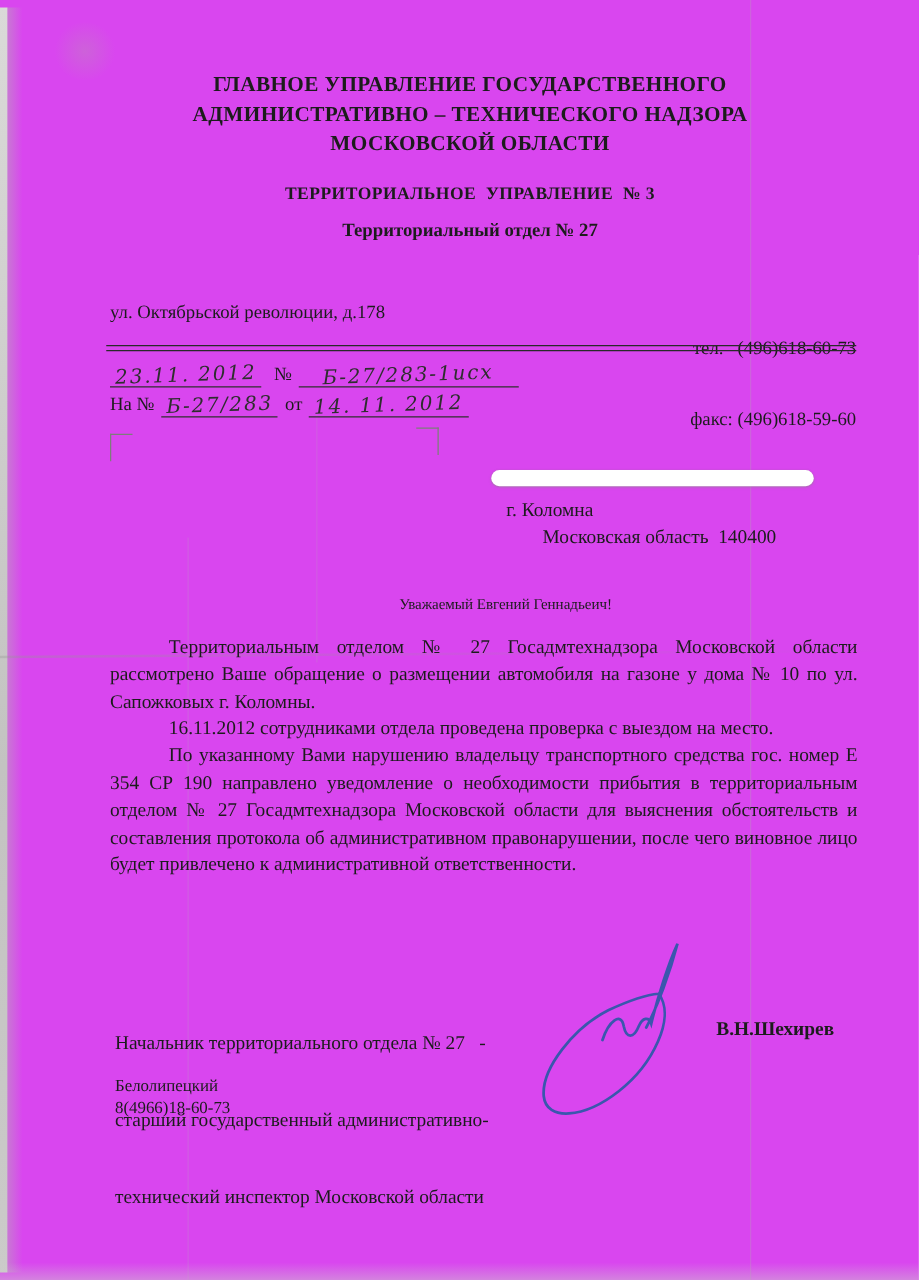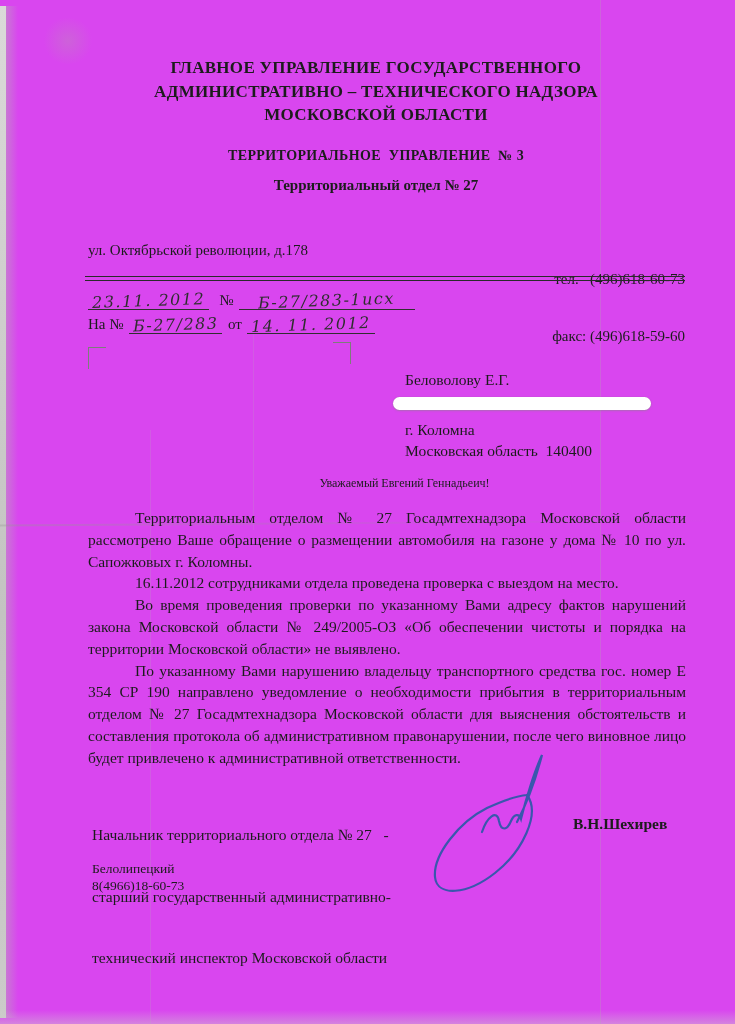--- a/index.html
+++ b/index.html
@@ -53,21 +53,21 @@
   
   .corner-left{position:absolute;left:88px;top:347px;width:17px;height:21px;
     border-left:1.5px solid #7d7d7b;border-top:1.5px solid #7d7d7b;}
   .corner-right{position:absolute;left:333px;top:342px;width:17px;height:21px;
     border-right:1.5px solid #7d7d7b;border-top:1.5px solid #7d7d7b;}
 
   
   .recipient{position:absolute;left:405px;top:369px;font-size:15.5px;line-height:21px;}
   .redaction{width:258px;height:13px;margin:7px 0 9px -12px;background:#ffffff;border-radius:7px;
     box-shadow:0 1px 2px rgba(140,140,138,.5), 0 0 1px rgba(120,120,118,.4);}
-  .recipient .region{white-space:pre-wrap;}
+  .recipient .region{white-space:pre-wrap;margin-left:29px;}
 
   .salutation{position:absolute;left:88px;top:476px;width:597px;text-align:center;
     padding-left:36px;box-sizing:border-box;font-size:12px;}
 
   
   .body-text{position:absolute;left:88px;top:507px;width:598px;
     font-size:15.5px;line-height:21.8px;text-align:justify;}
   .body-text p{margin:0;text-indent:47px;}
 
   
@@ -122,32 +122,30 @@
       <span class="hw-cell" style="min-width:74px;"><span class="hw">Б-27/283</span></span>
       <span class="ref-label" style="padding-left:6px;">от</span>
       <span class="hw-cell" style="min-width:116px;"><span class="hw">14. 11. 2012</span></span>
     </div>
   </div>
 
   <div class="corner-left"></div>
   <div class="corner-right"></div>
 
   <div class="recipient">
-    <div>Беловолову Е.Г.</div>
     <div class="redaction"></div>
     <div>г. Коломна</div>
     <div class="region">Московская область  140400</div>
   </div>
 
   <div class="salutation">Уважаемый Евгений Геннадьеич!</div>
 
   <div class="body-text">
     <p>Территориальным отделом № 27 Госадмтехнадзора Московской области рассмотрено  Ваше обращение о размещении автомобиля  на газоне у дома № 10  по ул. Сапожковых г. Коломны.</p>
     <p>16.11.2012 сотрудниками отдела проведена проверка с выездом на место.</p>
-    <p>Во время проведения проверки по указанному Вами адресу фактов нарушений закона Московской области № 249/2005-ОЗ «Об обеспечении чистоты и порядка на территории Московской области» не выявлено.</p>
     <p>По указанному Вами нарушению владельцу транспортного средства гос. номер Е 354 СР 190 направлено уведомление о необходимости прибытия в территориальным отделом № 27 Госадмтехнадзора Московской области для выяснения обстоятельств и составления протокола об административном правонарушении, после чего виновное лицо будет привлечено к административной ответственности.</p>
   </div>
 
   <div class="sig-title">
     <div>Начальник территориального отдела № 27   -</div>
     <div>старший государственный административно-</div>
     <div>технический инспектор Московской области</div>
   </div>
 
   <svg class="sig-svg" width="130" height="160" viewBox="0 0 130 160">

